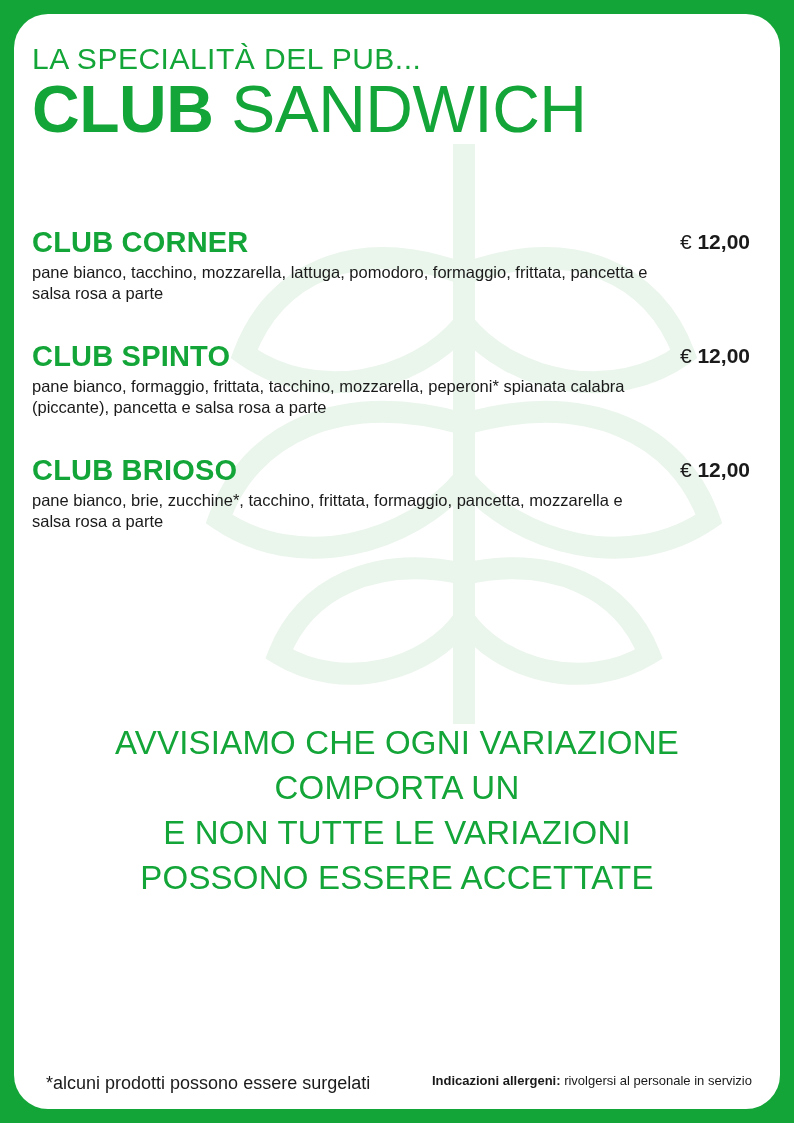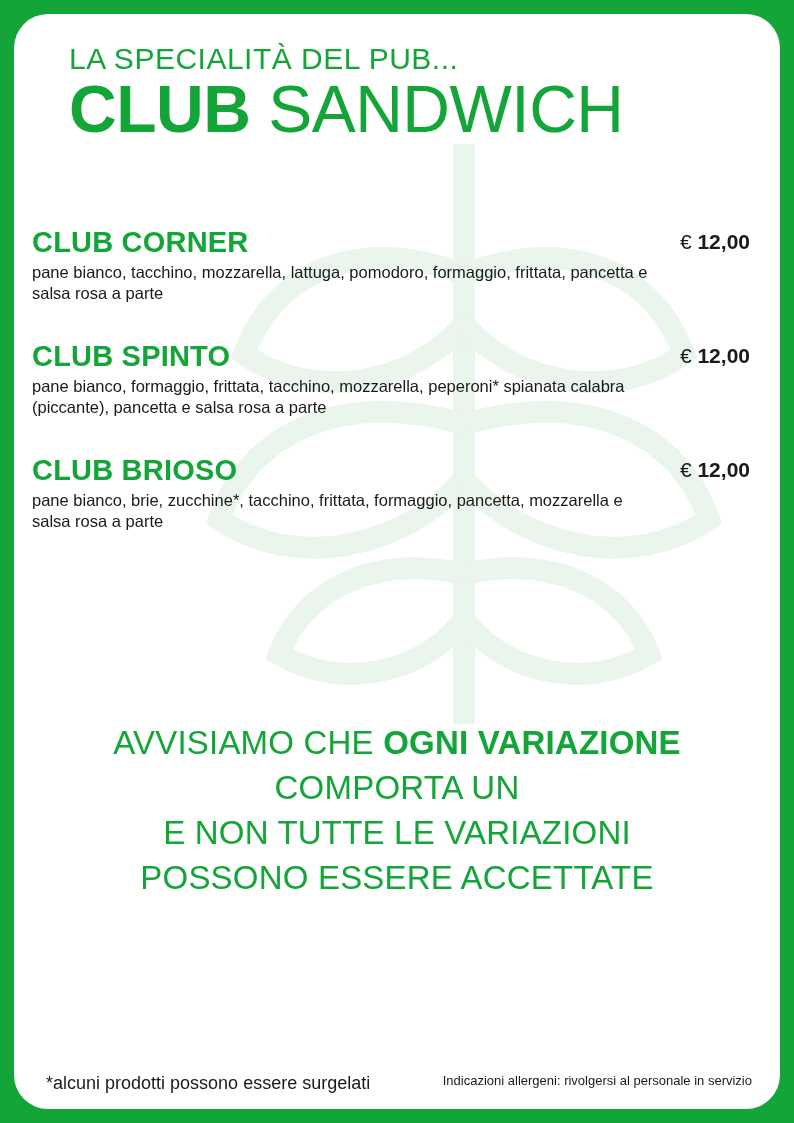--- a/index.html
+++ b/index.html
@@ -52,21 +52,20 @@
     top: 0;
     width: 766px;
     height: 1095px;
   }
 
   .header {
     position: absolute;
     left: 18px;
     top: 28px;
     width: 720px;
-    margin-left: 37px;
   }
   .kicker {
     color: #13a538;
     font-size: 30px;
     letter-spacing: 0.5px;
     line-height: 34px;
     font-weight: 400;
     white-space: nowrap;
   }
   .bigtitle {
@@ -128,21 +127,21 @@
     position: absolute;
     left: 0;
     top: 706px;
     width: 766px;
     text-align: center;
     color: #13a538;
     font-size: 33px;
     line-height: 45px;
     letter-spacing: 0.2px;
   }
-  .notice .b { font-weight: bold; }
+  .notice .b { font-weight: normal; }
 
   .footer {
     position: absolute;
     left: 22px;
     right: 22px;
     bottom: 18px;
     height: 18px;
   }
   .footer-left {
     position: absolute;
@@ -152,21 +151,21 @@
     font-size: 18px;
   }
   .footer-right {
     position: absolute;
     right: 6px;
     top: 0;
     color: #1a1a1a;
     font-size: 13px;
     white-space: nowrap;
   }
-  .footer-right .b { font-weight: normal; }
+  .footer-right .b { font-weight: bold; }
 </style>
 </head>
 <body>
 
 <div class="page">
   <div class="card">
 
     <svg class="watermark" viewBox="0 0 620 620" xmlns="http://www.w3.org/2000/svg">
       <g fill="none" stroke="#eaf5ec" stroke-width="22">
         <path d="M300 20 C 300 200, 300 420, 300 600"></path>

